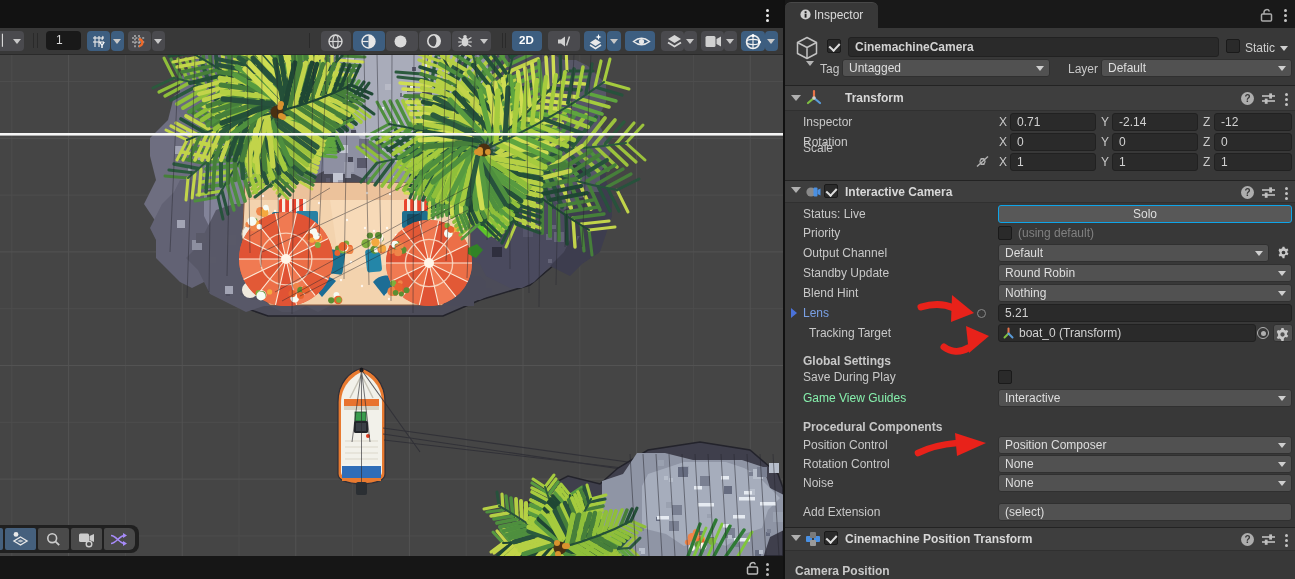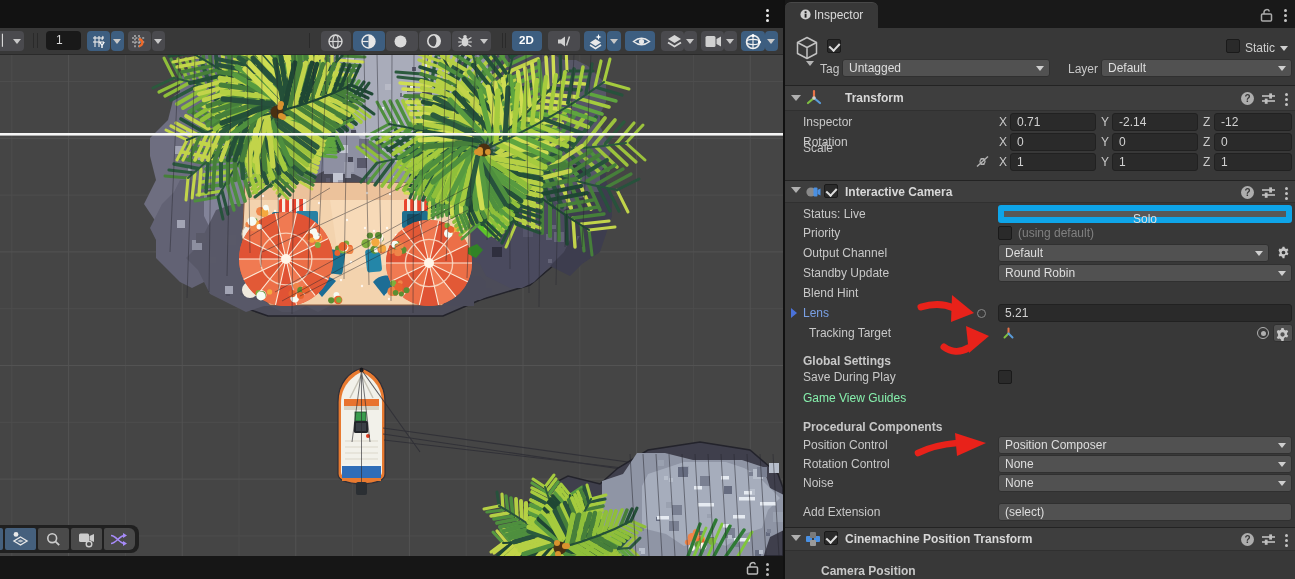--- a/index.html
+++ b/index.html
@@ -2108,20 +2108,21 @@
         <i style="background:#c4c4c4"></i>
       </div>
       <svg class="abs" style="left:9px;top:35px" width="26" height="26" viewBox="0 0 26 26">
         <g fill="none" stroke="#c2c2c2" stroke-width="1.5" stroke-linejoin="round">
           <path d="M13 2.5 L22.5 7.5 V18.5 L13 23.5 L3.5 18.5 V7.5 Z"></path>
           <path d="M3.5 7.5 L13 12.5 L22.5 7.5 M13 12.5 V23.5"></path>
         </g>
       </svg>
       <div class="abs" style="left:21px;top:61px;width:0;height:0;border-left:4px solid transparent;border-right:4px solid transparent;border-top:5px solid #b4b4b4"></div>
       <div class="cb on" style="left:42px;top:39px"></div>
+      <div class="fld bold" style="left:63px;top:37px;width:371px;height:20px;line-height:18px">CinemachineCamera</div>
       <div class="cb" style="left:441px;top:39px"></div>
       <div class="abs" style="left:460px;top:41px;color:#cfcfcf">Static</div>
       <div class="abs" style="left:495px;top:46px;width:0;height:0;border-left:4.5px solid transparent;border-right:4.5px solid transparent;border-top:5px solid #cfcfcf"></div>
       <div class="abs" style="left:35px;top:62px;color:#c8c8c8">Tag</div>
       <div class="dd" style="left:57px;top:59px;width:208px">Untagged<span class="arr"></span></div>
       <div class="abs" style="left:283px;top:62px;color:#c8c8c8">Layer</div>
       <div class="dd" style="left:316px;top:59px;width:191px">Default<span class="arr"></span></div>
       <div class="hdr" style="top:85px;height:26px"></div>
       <div class="abs" style="left:6px;top:95px;width:0;height:0;border-left:5px solid transparent;border-right:5px solid transparent;border-top:6px solid #b0b0b0"></div>
       <svg class="abs" style="left:20px;top:89px" width="18" height="18" viewBox="0 0 18 18">
@@ -2192,54 +2193,57 @@
         </g>
         <rect x="7.2" y="1.4" width="2.8" height="5.2" fill="#c0c0c0"></rect>
         <rect x="2.8" y="6.6" width="2.8" height="5.2" fill="#c0c0c0"></rect>
       </svg>
       <div class="kebab" style="left:500px;top:187px">
         <i style="background:#c4c4c4"></i>
         <i style="background:#c4c4c4"></i>
         <i style="background:#c4c4c4"></i>
       </div>
       <div class="lbl " style="left:18px;top:207px;color:#c8c8c8">Status: Live</div>
-      <div class="abs" style="left:213px;top:205px;width:294px;height:18px;background:#585858;border:6px solid #0ea5e9;border-radius:3px;color:#dedede;text-align:center;line-height:16px">Solo</div>
+      <div class="abs" style="left:213px;top:205px;width:294px;height:18px;background:#585858;border:1px solid #0ea5e9;border-radius:3px;color:#dedede;text-align:center;line-height:16px">Solo</div>
       <div class="lbl " style="left:18px;top:226px;color:#c8c8c8">Priority</div>
       <div class="cb" style="left:213px;top:226px"></div>
       <div class="abs" style="left:233px;top:226px;color:#808080">(using default)</div>
       <div class="lbl " style="left:18px;top:246px;color:#c8c8c8">Output Channel</div>
       <div class="dd" style="left:213px;top:244px;width:271px">Default<span class="arr"></span></div>
       <svg class="abs" style="left:492px;top:246px" width="13" height="13" viewBox="0 0 16 16">
         <path fill="#c8c8c8" d="M6.8 1h2.4l.4 1.8a5.3 5.3 0 0 1 1.5.9l1.8-.6 1.2 2-1.4 1.2a5.6 5.6 0 0 1 0 1.8l1.4 1.2-1.2 2-1.8-.6a5.3 5.3 0 0 1-1.5.9L9.2 15H6.8l-.4-1.8a5.3 5.3 0 0 1-1.5-.9l-1.8.6-1.2-2 1.4-1.2a5.6 5.6 0 0 1 0-1.8L1.9 5.1l1.2-2 1.8.6a5.3 5.3 0 0 1 1.5-.9zM8 5.7A2.3 2.3 0 1 0 8 10.3 2.3 2.3 0 0 0 8 5.7z"></path>
       </svg>
       <div class="lbl " style="left:18px;top:266px;color:#c8c8c8">Standby Update</div>
       <div class="dd" style="left:213px;top:264px;width:294px">Round Robin<span class="arr"></span></div>
       <div class="lbl " style="left:18px;top:286px;color:#c8c8c8">Blend Hint</div>
+      <div class="dd" style="left:213px;top:284px;width:294px">Nothing<span class="arr"></span></div>
       <div class="abs" style="left:6px;top:308px;width:0;height:0;border-top:5px solid transparent;border-bottom:5px solid transparent;border-left:6px solid #4a72d9"></div>
       <div class="lbl " style="left:18px;top:306px;color:#7aa0e4">Lens</div>
       <div class="abs" style="left:192px;top:309px;width:9px;height:9px;border:1.6px solid #8a8a8a;border-radius:50%"></div>
       <div class="fld" style="left:213px;top:304px;width:294px">5.21</div>
       <div class="lbl " style="left:24px;top:326px;color:#c8c8c8">Tracking Target</div>
+      <div class="fld" style="left:213px;top:324px;width:258px;padding-left:20px">boat_0 (Transform)</div>
       <svg class="abs" style="left:217px;top:327px" width="13" height="13" viewBox="0 0 13 13">
         <g stroke-width="2" stroke-linecap="round">
           <line x1="6.5" y1="6.5" x2="6.5" y2="1.5" stroke="#e8734a"></line>
           <line x1="6.5" y1="6.5" x2="2.5" y2="10.5" stroke="#7fc041"></line>
           <line x1="6.5" y1="6.5" x2="10.5" y2="10.5" stroke="#5a9bd8"></line>
         </g>
       </svg>
       <div class="abs" style="left:472px;top:327px;width:12px;height:12px;border:1.5px solid #b0b0b0;border-radius:50%"></div>
       <div class="abs" style="left:475.5px;top:330.5px;width:5px;height:5px;background:#b0b0b0;border-radius:50%"></div>
       <div class="abs" style="left:488px;top:324px;width:20px;height:18px;background:#515151;border:1px solid #303030;border-radius:3px"></div>
       <svg class="abs" style="left:490px;top:326.5px" width="15" height="15" viewBox="0 0 16 16">
         <path fill="#c8c8c8" d="M6.8 1h2.4l.4 1.8a5.3 5.3 0 0 1 1.5.9l1.8-.6 1.2 2-1.4 1.2a5.6 5.6 0 0 1 0 1.8l1.4 1.2-1.2 2-1.8-.6a5.3 5.3 0 0 1-1.5.9L9.2 15H6.8l-.4-1.8a5.3 5.3 0 0 1-1.5-.9l-1.8.6-1.2-2 1.4-1.2a5.6 5.6 0 0 1 0-1.8L1.9 5.1l1.2-2 1.8.6a5.3 5.3 0 0 1 1.5-.9zM8 5.7A2.3 2.3 0 1 0 8 10.3 2.3 2.3 0 0 0 8 5.7z"></path>
       </svg>
       <div class="lbl bold" style="left:18px;top:354px;color:#c8c8c8">Global Settings</div>
       <div class="lbl " style="left:18px;top:370px;color:#c8c8c8">Save During Play</div>
       <div class="cb" style="left:213px;top:370px"></div>
       <div class="lbl " style="left:18px;top:391px;color:#86efac">Game View Guides</div>
+      <div class="dd" style="left:213px;top:389px;width:294px">Interactive<span class="arr"></span></div>
       <div class="lbl bold" style="left:18px;top:420px;color:#c8c8c8">Procedural Components</div>
       <div class="lbl " style="left:18px;top:438px;color:#c8c8c8">Position Control</div>
       <div class="dd" style="left:213px;top:436px;width:294px">Position Composer<span class="arr"></span></div>
       <div class="lbl " style="left:18px;top:457px;color:#c8c8c8">Rotation Control</div>
       <div class="dd" style="left:213px;top:455px;width:294px">None<span class="arr"></span></div>
       <div class="lbl " style="left:18px;top:476px;color:#c8c8c8">Noise</div>
       <div class="dd" style="left:213px;top:474px;width:294px">None<span class="arr"></span></div>
       <div class="lbl " style="left:18px;top:505px;color:#c8c8c8">Add Extension</div>
       <div class="dd" style="left:213px;top:503px;width:294px">(select)</div>
       <div class="hdr" style="top:527px;height:24px"></div>
@@ -2259,21 +2263,21 @@
           <line x1="0" y1="9" x2="13" y2="9"></line>
         </g>
         <rect x="7.2" y="1.4" width="2.8" height="5.2" fill="#c0c0c0"></rect>
         <rect x="2.8" y="6.6" width="2.8" height="5.2" fill="#c0c0c0"></rect>
       </svg>
       <div class="kebab" style="left:500px;top:534px">
         <i style="background:#c4c4c4"></i>
         <i style="background:#c4c4c4"></i>
         <i style="background:#c4c4c4"></i>
       </div>
-      <div class="lbl bold" style="left:36px;top:564px;color:#c8c8c8">Camera Position</div>
+      <div class="lbl bold" style="left:10px;top:564px;color:#c8c8c8">Camera Position</div>
       <svg class="abs" style="left:0;top:0" width="510" height="579" viewBox="0 0 510 579">
 <g fill="#e8221a" stroke="#e8221a">
 <path d="M136,307 C149,303 160,304 169,308" fill="none" stroke-width="7" stroke-linecap="round"></path>
 <path d="M167,295 L189,313 L166,322 Z" stroke="none"></path>
 <path d="M159,347 C166,352 175,353 183,348" fill="none" stroke-width="7" stroke-linecap="round"></path>
 <path d="M181,326 L204,336 L184,353 Z" stroke="none"></path>
 <path d="M133,453 C147,446 160,444 172,443" fill="none" stroke-width="6.5" stroke-linecap="round"></path>
 <path d="M170,433 L201,443 L172,456 Z" stroke="none"></path>
 </g>
       </svg>

